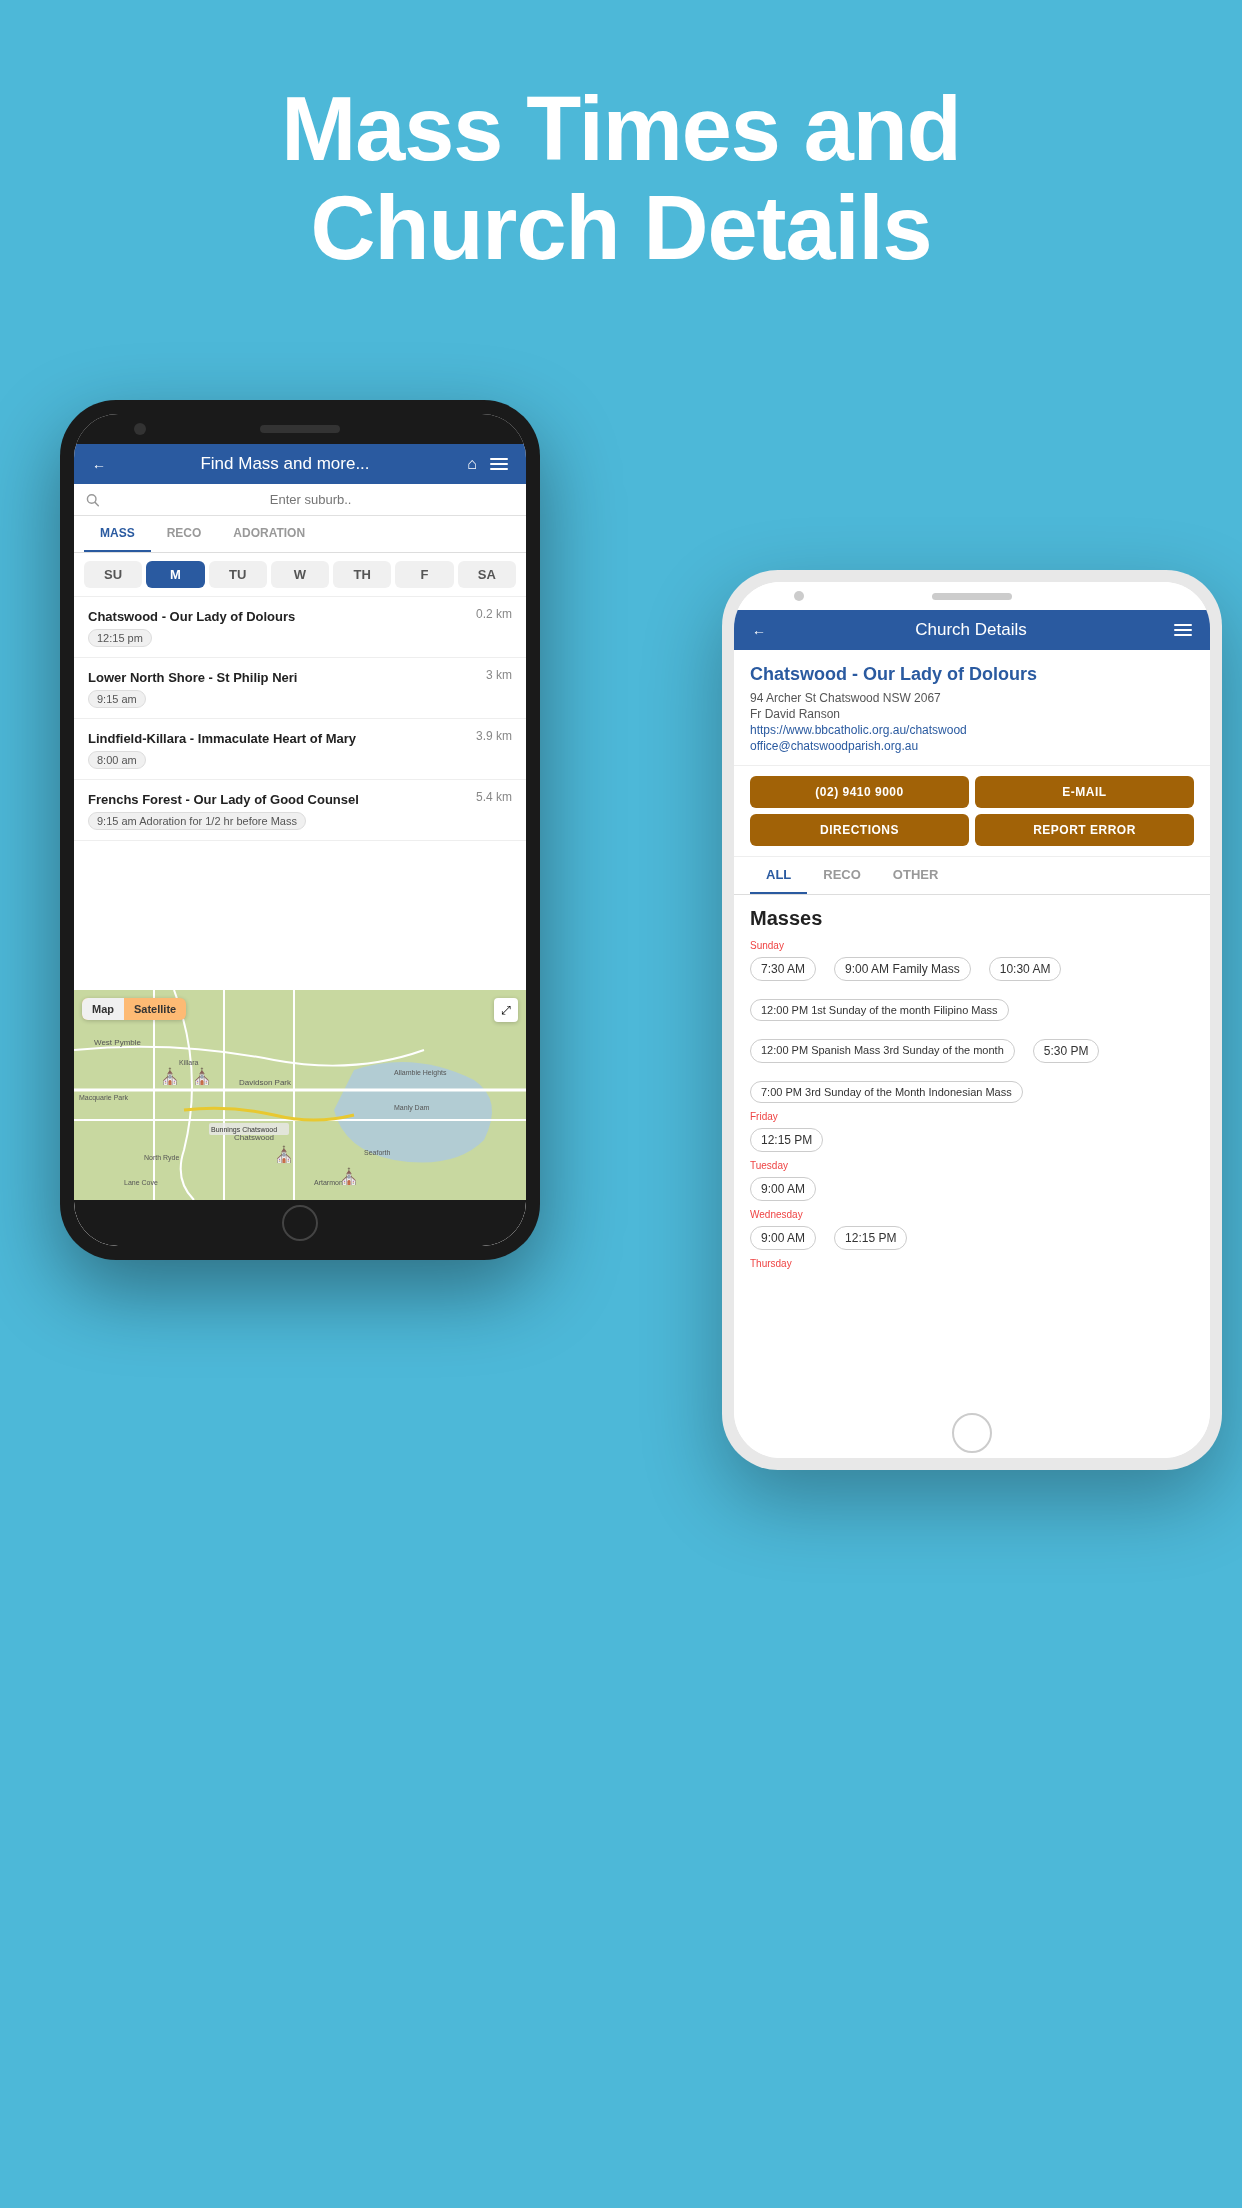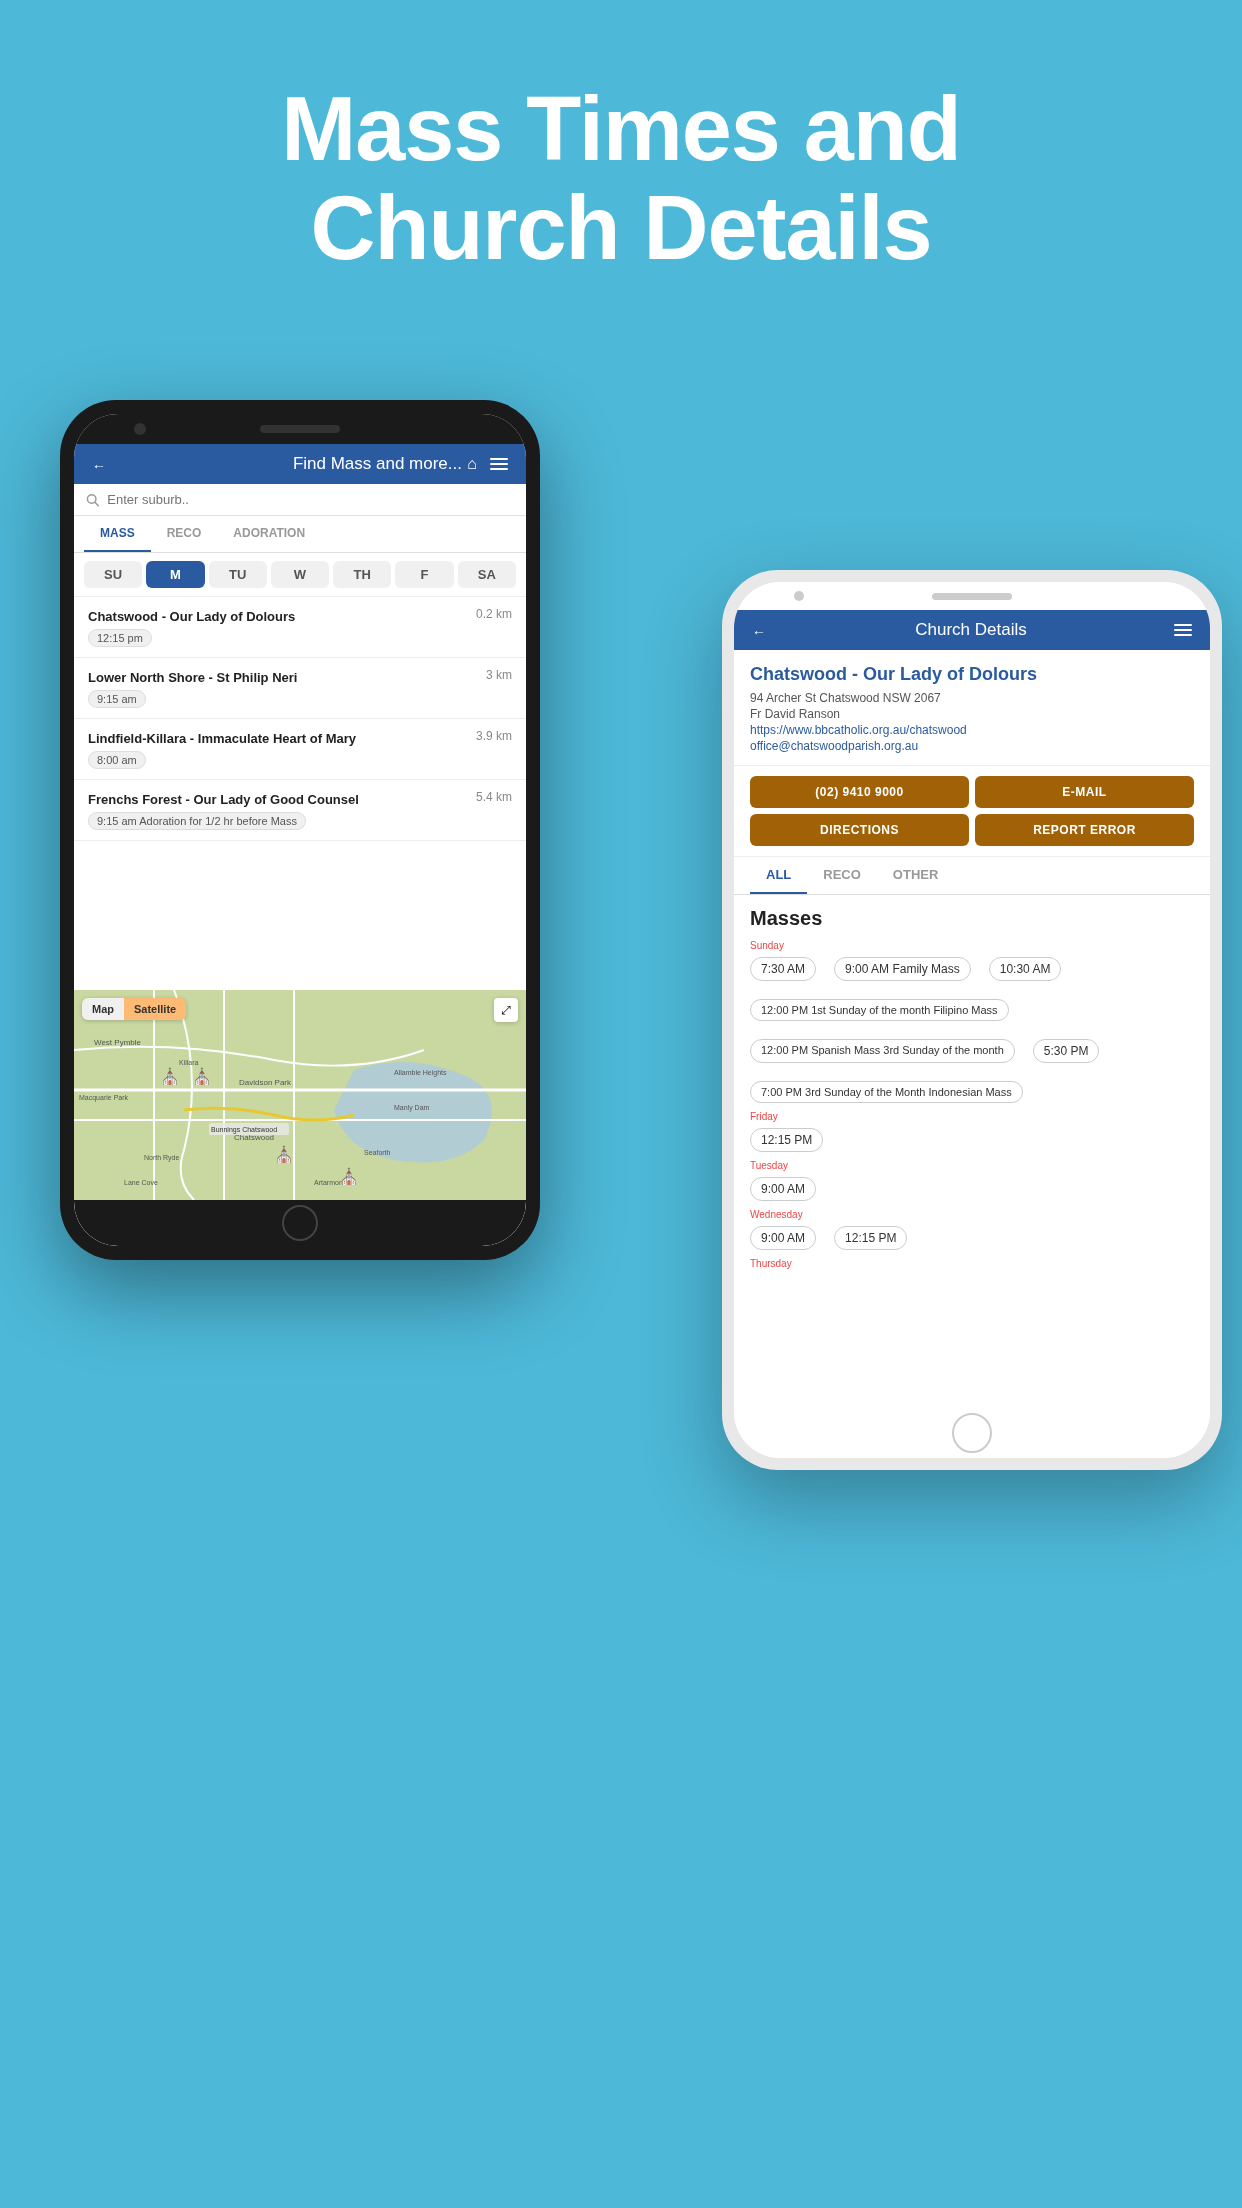--- a/index.html
+++ b/index.html
@@ -86,21 +86,21 @@
       padding: 10px 16px;
       display: flex;
       align-items: center;
       justify-content: space-between;
       color: white;
     }
     .app-header-left .title {
       font-size: 17px;
       font-weight: 500;
       flex: 1;
-      text-align: right;
+      text-align: center;
     }
 
     
     .search-bar {
       background: white;
       padding: 8px 12px;
       display: flex;
       align-items: center;
       gap: 8px;
       border-bottom: 1px solid #e0e0e0;
@@ -484,21 +484,21 @@
             <span></span>
             <span></span>
         </div>
       </div>
 
       <div class="search-bar">
         <svg width="14" height="14" viewBox="0 0 14 14" fill="none">
           <circle cx="6" cy="6" r="4.5" stroke="#999" stroke-width="1.5"></circle>
           <line x1="9.5" y1="9.5" x2="13" y2="13" stroke="#999" stroke-width="1.5" stroke-linecap="round"></line>
         </svg>
-        <input style="border: none; outline: none; font-size: 13px; color: rgb(153, 153, 153); background: transparent; width: 100%;" placeholder="Enter suburb..">
+        <input style="border: none; outline: none; font-size: 13px; color: rgb(153, 153, 153); background: transparent; width: 100%; text-align: center;" placeholder="Enter suburb..">
       </div>
 
       <div class="tabs-row">
         <div class="tab active">MASS</div>
         <div class="tab">RECO</div>
         <div class="tab">ADORATION</div>
       </div>
 
       <div class="day-selector">
         <div class="day-btn">SU</div>

